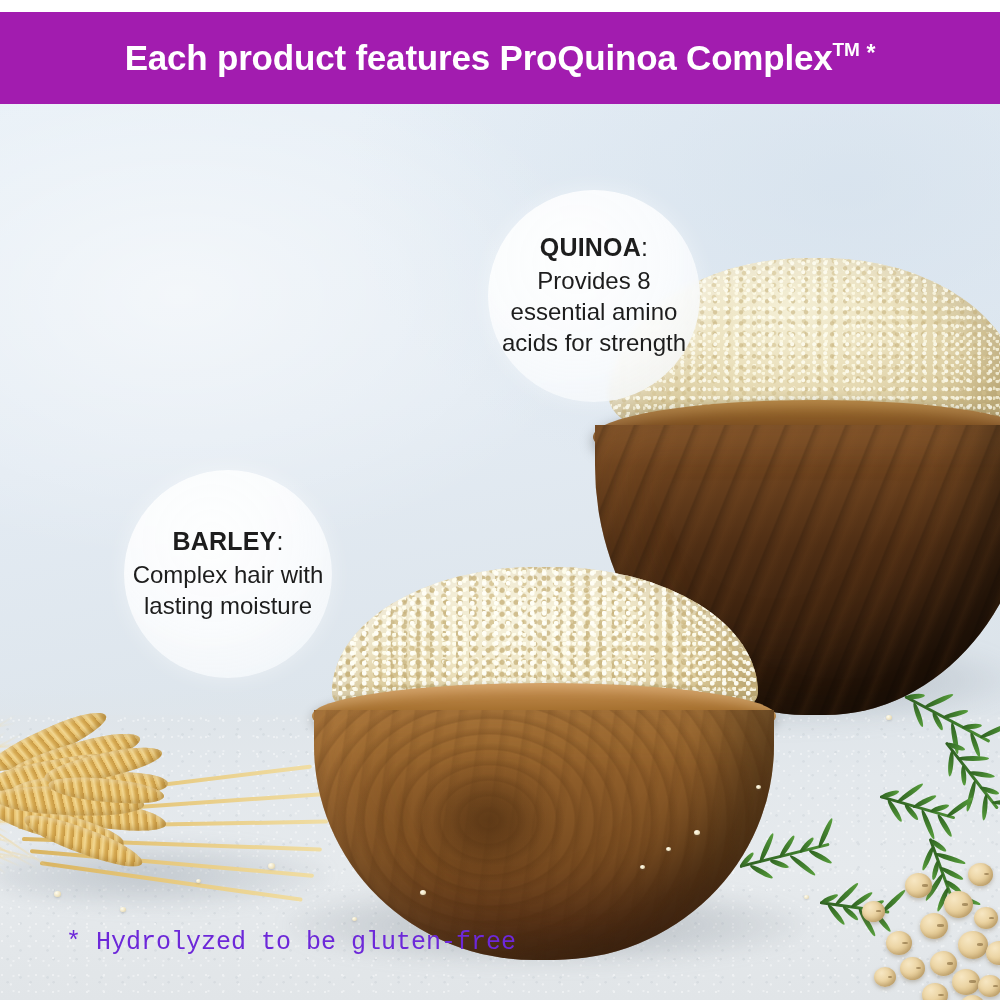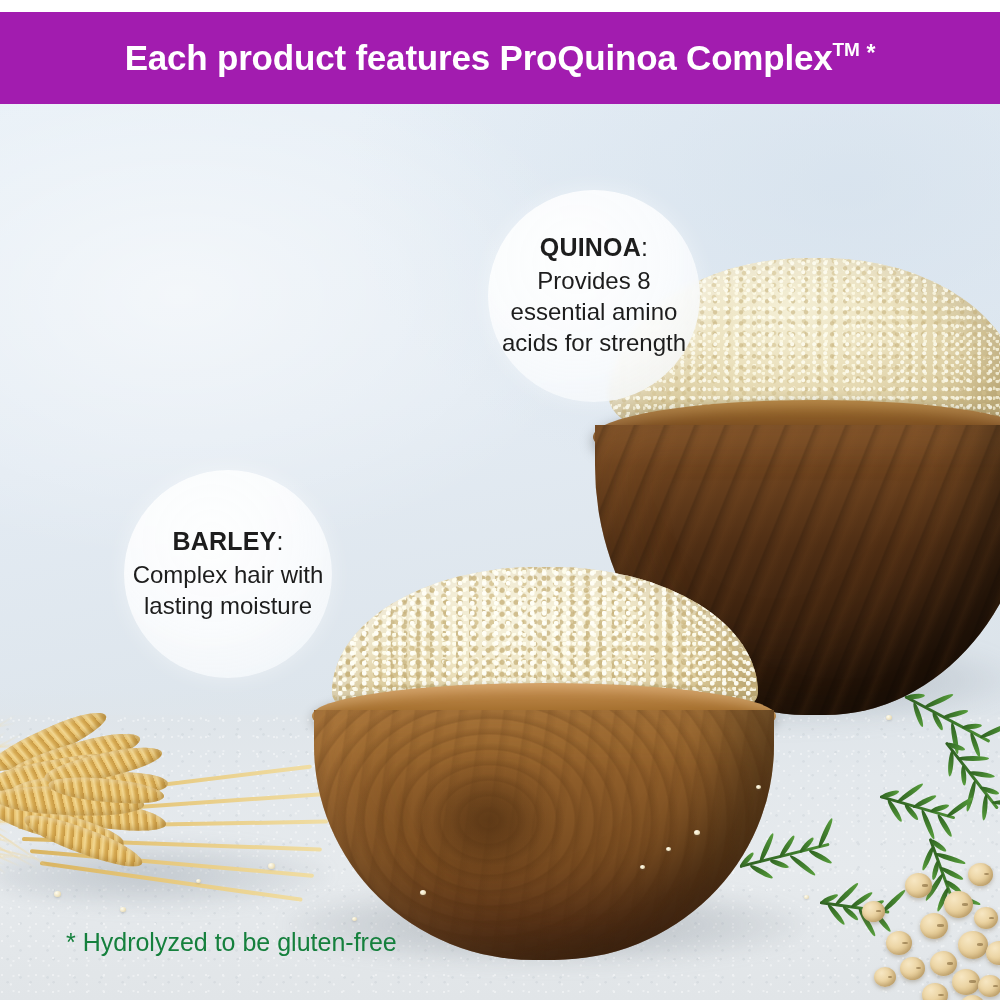--- a/index.html
+++ b/index.html
@@ -344,24 +344,24 @@
 
   #callout-quinoa { left: 488px; top: 190px; width: 212px; height: 212px; }
   #callout-barley { left: 124px; top: 470px; width: 208px; height: 208px; }
   #callout-soy    { left: 754px; top: 704px; width: 192px; height: 192px; }
 
   
   .footnote {
     position: absolute;
     left: 66px; top: 928px;
     font-size: 25px;
-    color: #15803d;
+    color: #6d28d9;
     z-index: 35;
     white-space: nowrap;
-    font-family: Liberation Sans, sans-serif;
+    font-family: Liberation Mono, monospace;
   }
 </style>
 </head>
 <body>
 
 <div id="infographic">
 
   <div class="header-bar">
     <div class="header-title">
       <span>Each product features ProQuinoa Complex</span>

